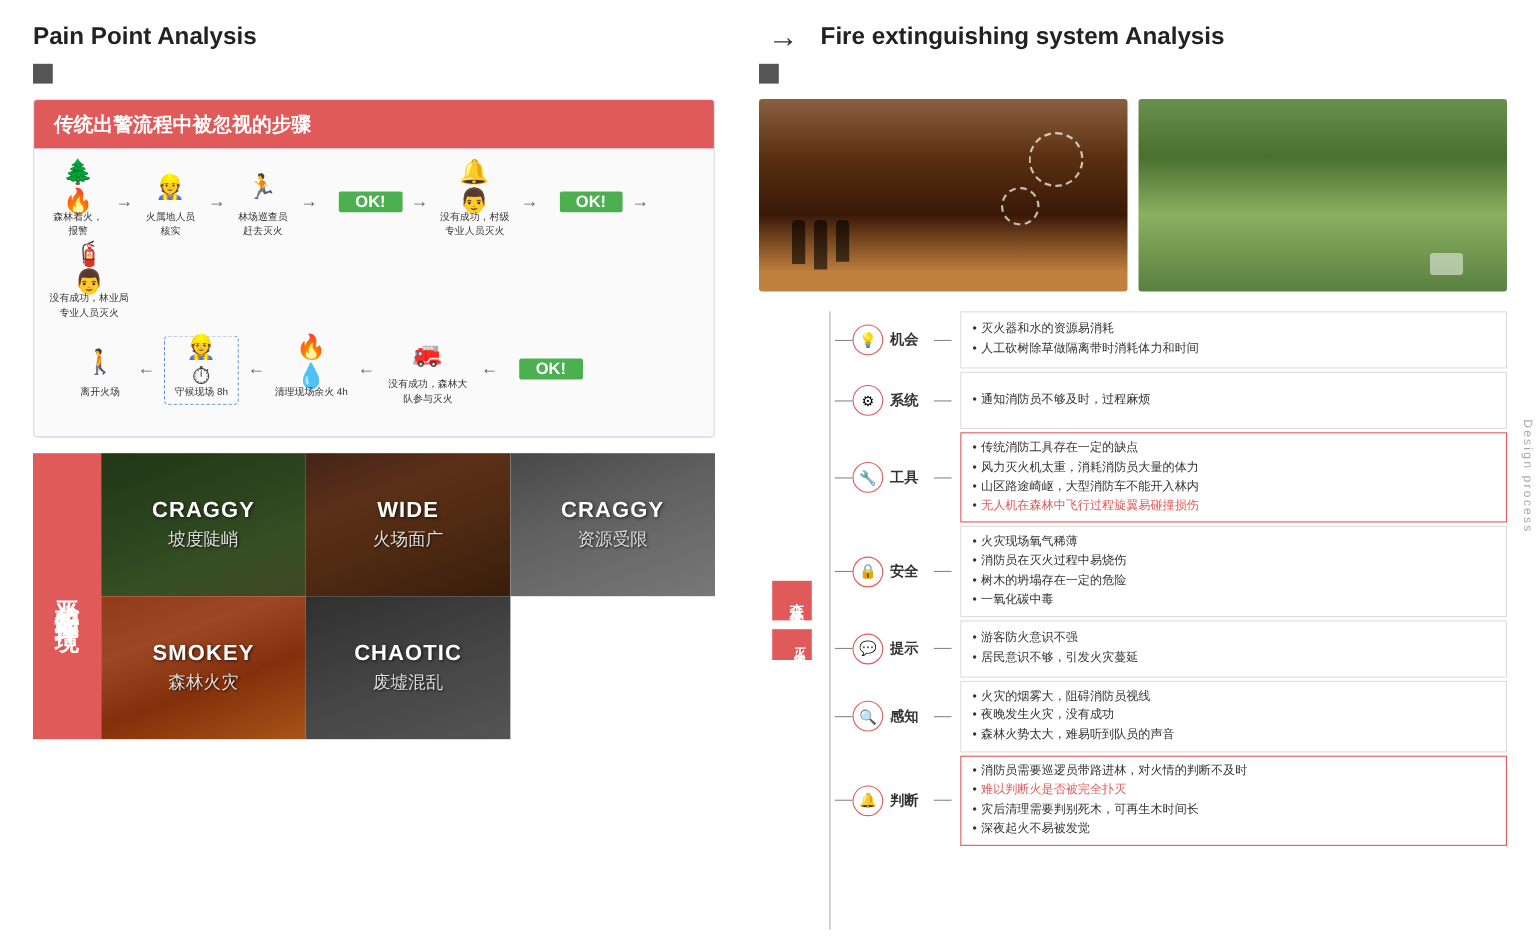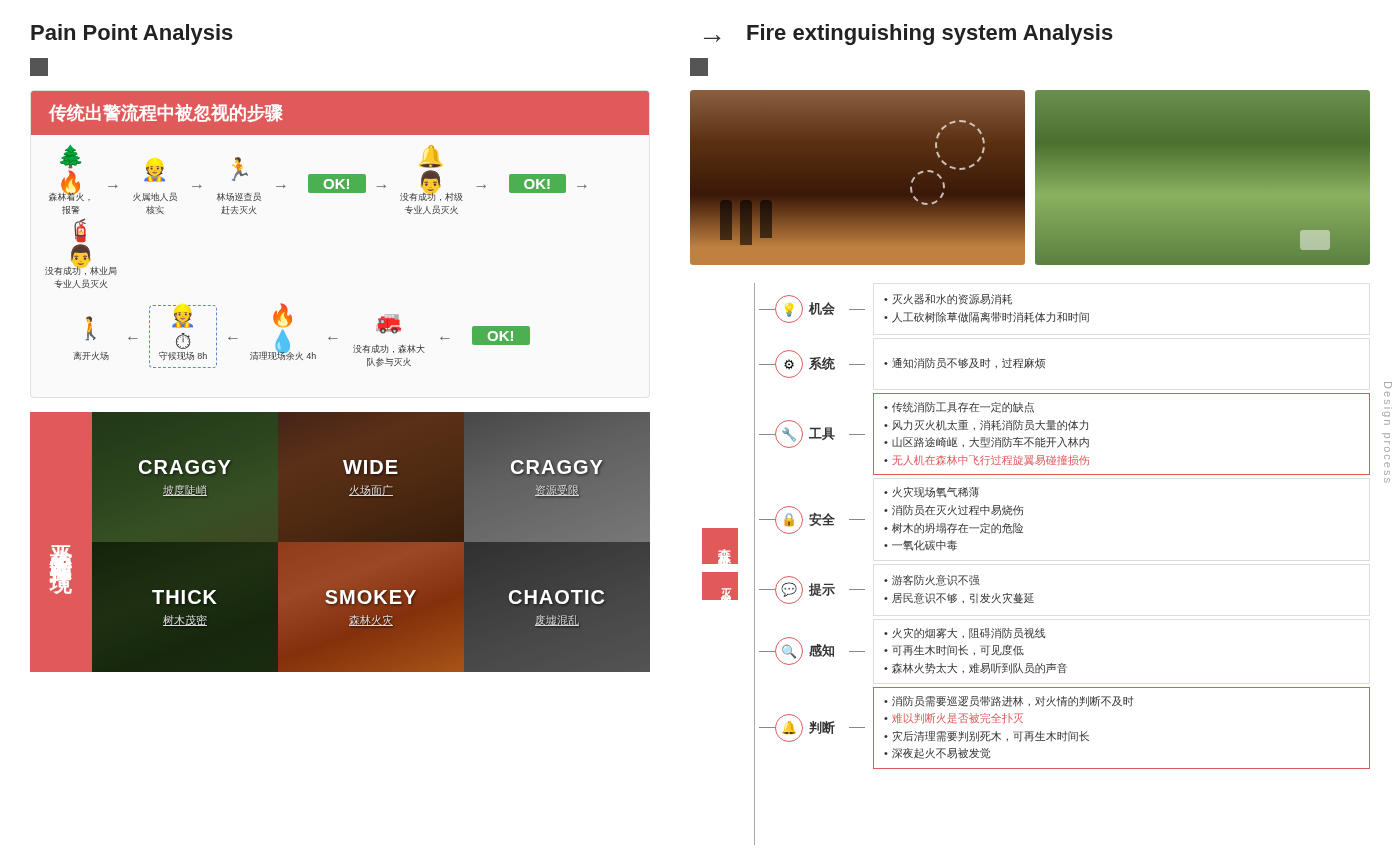--- a/index.html
+++ b/index.html
@@ -174,24 +174,23 @@
     .env-cell-title {
       color: #fff;
       font-size: 20px;
       font-weight: 900;
       text-shadow: 1px 1px 3px rgba(0,0,0,0.7);
       letter-spacing: 1px;
     }
 
     .env-cell-subtitle {
       color: #ddd;
-      font-size: 11px;
+      font-size: 16px;
       text-shadow: 1px 1px 2px rgba(0,0,0,0.8);
       margin-top: 4px;
-      text-decoration: underline;
     }
 
     
     .bg-craggy { background: linear-gradient(160deg, #2d4a1e 0%, #3a5a28 40%, #4a6a30 70%, #556030 100%); }
     .bg-wide    { background: linear-gradient(160deg, #5a3020 0%, #7a4020 30%, #6a3818 60%, #4a2810 100%); }
     .bg-limited { background: linear-gradient(160deg, #606060 0%, #808080 40%, #909090 70%, #a0a0a0 100%); }
     .bg-thick   { background: linear-gradient(160deg, #1a3010 0%, #2a4018 40%, #1e3512 70%, #243a16 100%); }
     .bg-smokey  { background: linear-gradient(160deg, #c05020 0%, #d06030 30%, #b04010 60%, #e07020 100%); }
     .bg-chaotic { background: linear-gradient(160deg, #404040 0%, #505050 30%, #606060 60%, #707070 100%); }
 
@@ -456,26 +455,20 @@
           </div>
         </div>
 
         <div class="env-cell bg-limited">
           <div class="env-cell-overlay">
             <div class="env-cell-title">CRAGGY</div>
             <div class="env-cell-subtitle">资源受限</div>
           </div>
         </div>
 
-        <div class="env-cell bg-thick">
-          <div class="env-cell-overlay">
-            <div class="env-cell-title">THICK</div>
-            <div class="env-cell-subtitle">树木茂密</div>
-          </div>
-        </div>
 
         <div class="env-cell bg-smokey">
           <div class="env-cell-overlay">
             <div class="env-cell-title">SMOKEY</div>
             <div class="env-cell-subtitle">森林火灾</div>
           </div>
         </div>
 
         <div class="env-cell bg-chaotic">
           <div class="env-cell-overlay">
@@ -639,21 +632,21 @@
             <div class="category-name">感知</div>
           </div>
           <div style="width:16px;height:1px;background:#888;align-self:center;flex-shrink:0;"></div>
           <div class="analysis-content">
             <div class="analysis-bullet">
                 <span>•</span>
                 <span>火灾的烟雾大，阻碍消防员视线</span>
               </div>
             <div class="analysis-bullet">
                 <span>•</span>
-                <span>可再生木时间长，可见度低</span>
+                <span>夜晚发生火灾，没有成功</span>
               </div>
             <div class="analysis-bullet">
                 <span>•</span>
                 <span>森林火势太大，难易听到队员的声音</span>
               </div>
           </div>
         </div>
 
         <div class="analysis-row">
           <div class="analysis-category-col">

